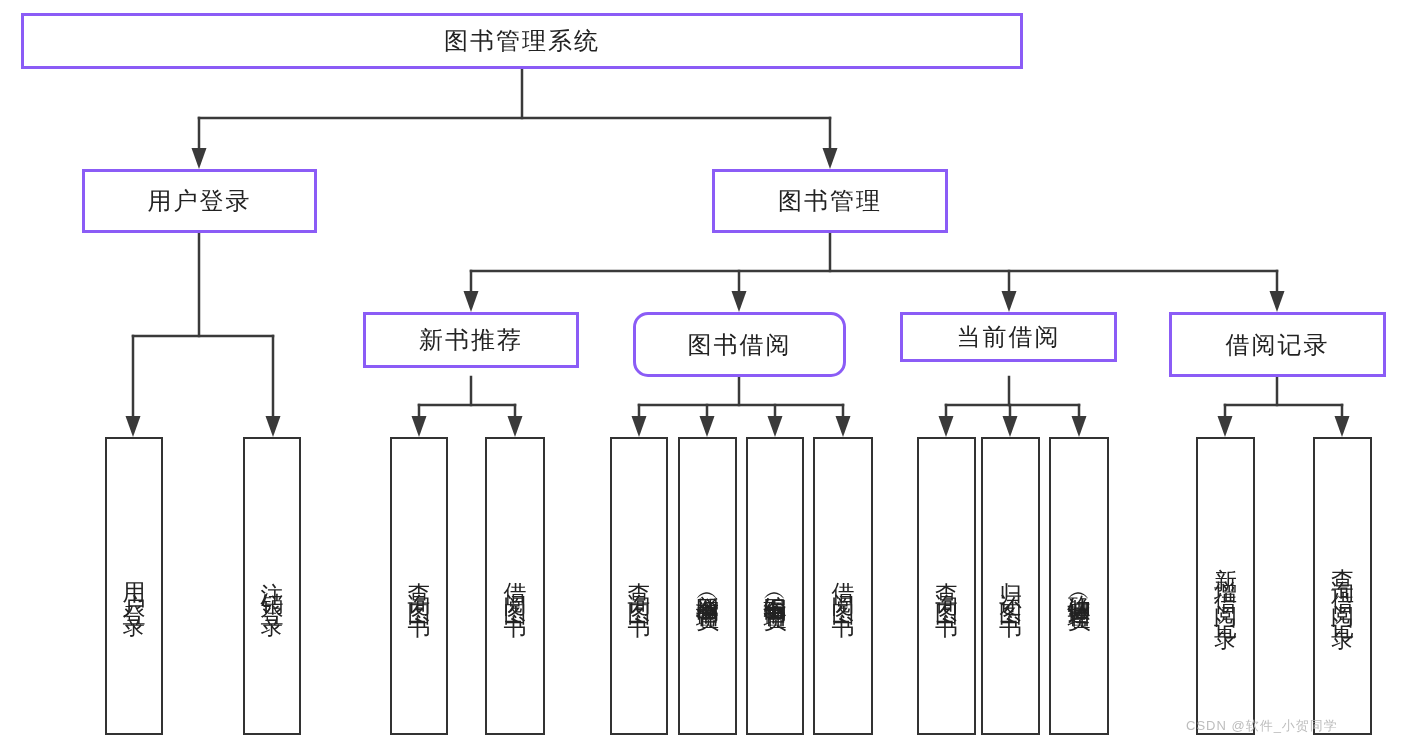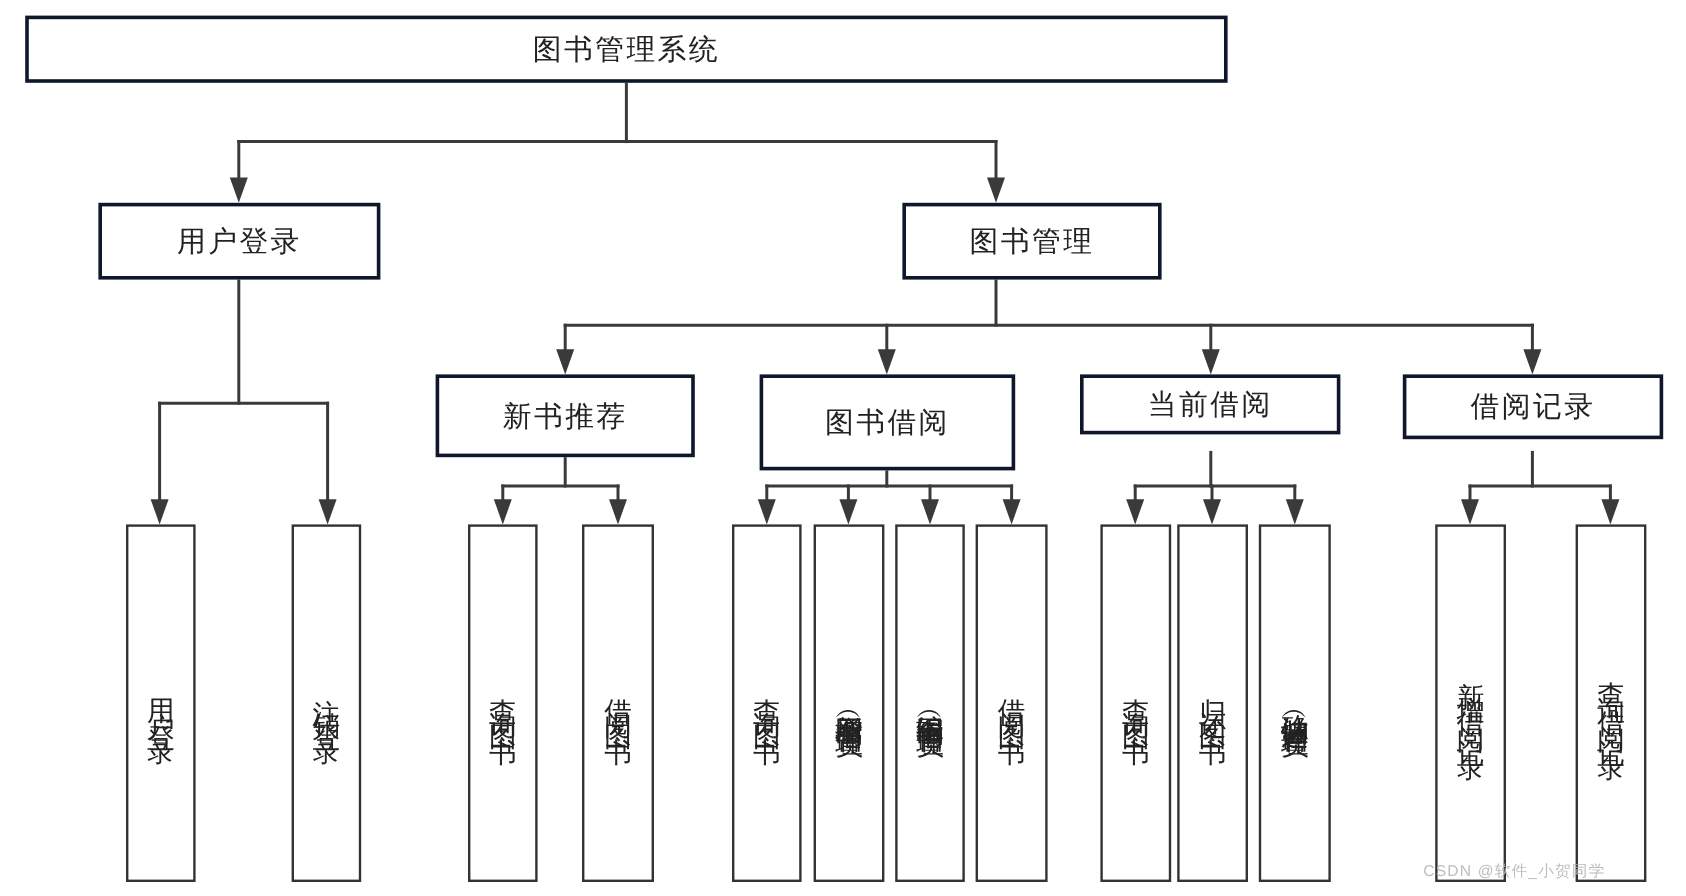--- a/index.html
+++ b/index.html
@@ -1,21 +1,21 @@
 <!DOCTYPE html>
 <html><head>
 <meta charset="utf-8">
 <style>
   html,body{margin:0;padding:0;background:#ffffff;}
   body{font-family:"Liberation Sans","DejaVu Sans",sans-serif;}
   #stage{position:relative;width:1405px;height:747px;background:#ffffff;overflow:hidden;}
   #wires{position:absolute;left:0;top:0;width:1405px;height:747px;}
   .hbox{
     position:absolute;
-    border:3px solid #0f172a;
+    border:3px solid #8b5cf6;
     background:#ffffff;
     display:flex;align-items:center;justify-content:center;
     font-size:24px;letter-spacing:2px;color:#222222;
     box-sizing:border-box;
   }
   .leaf{
     position:absolute;top:437px;height:298px;
     border:2.5px solid #333333;background:#ffffff;
     display:flex;align-items:center;justify-content:center;
     box-sizing:border-box;
@@ -100,26 +100,26 @@
       <polygon points="1002.5,416 1017.5,416 1010,437"></polygon>
       <polygon points="1071.5,416 1086.5,416 1079,437"></polygon>
       <polygon points="1217.5,416 1232.5,416 1225,437"></polygon>
       <polygon points="1334.5,416 1349.5,416 1342,437"></polygon>
     </g>
   </svg>
 
   <div class="hbox" style="left:21px;top:13px;width:1002px;height:56px;">图书管理系统</div>
 
   <div class="hbox" style="left:82px;top:169px;width:235px;height:64px;">用户登录</div>
-  <div class="hbox" style="left:752px;top:169px;width:216px;height:64px;">图书管理</div>
+  <div class="hbox" style="left:712px;top:169px;width:236px;height:64px;">图书管理</div>
 
-  <div class="hbox" style="left:363px;top:312px;width:216px;height:69px;">新书推荐</div>
-  <div class="hbox" style="left:633px;top:312px;width:213px;height:80px;">图书借阅</div>
+  <div class="hbox" style="left:363px;top:312px;width:216px;height:56px;">新书推荐</div>
+  <div class="hbox" style="left:633px;top:312px;width:213px;height:65px;border-radius:15px;">图书借阅</div>
   <div class="hbox" style="left:900px;top:312px;width:217px;height:50px;">当前借阅</div>
-  <div class="hbox" style="left:1169px;top:312px;width:217px;height:54px;">借阅记录</div>
+  <div class="hbox" style="left:1169px;top:312px;width:217px;height:65px;">借阅记录</div>
 
   <div class="leaf" style="left:105px;width:58px;">
     <span>用户登录</span>
   </div>
   <div class="leaf" style="left:243px;width:58px;">
     <span>注销登录</span>
   </div>
   <div class="leaf" style="left:390px;width:58px;">
     <span>查询图书</span>
   </div>

